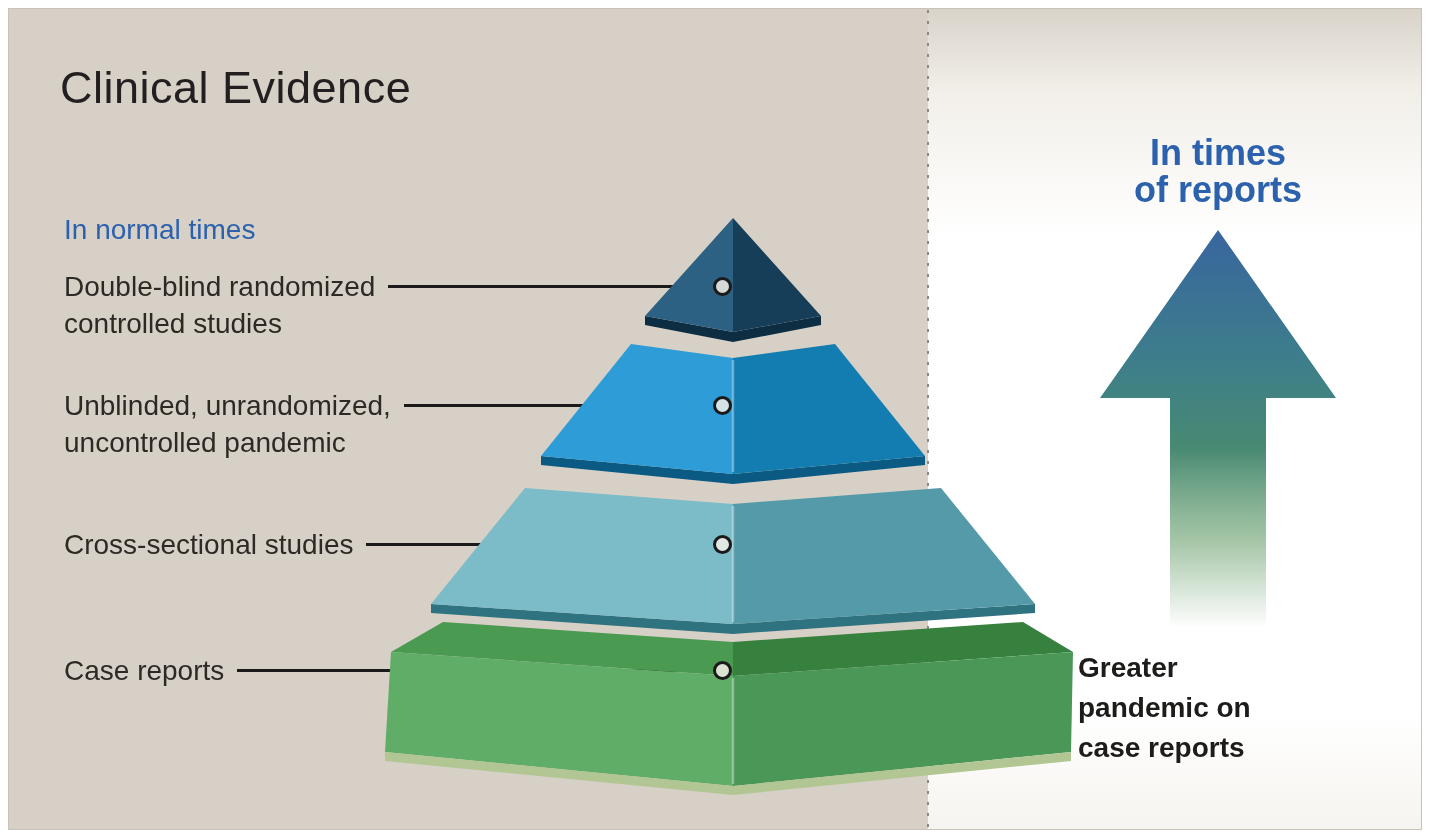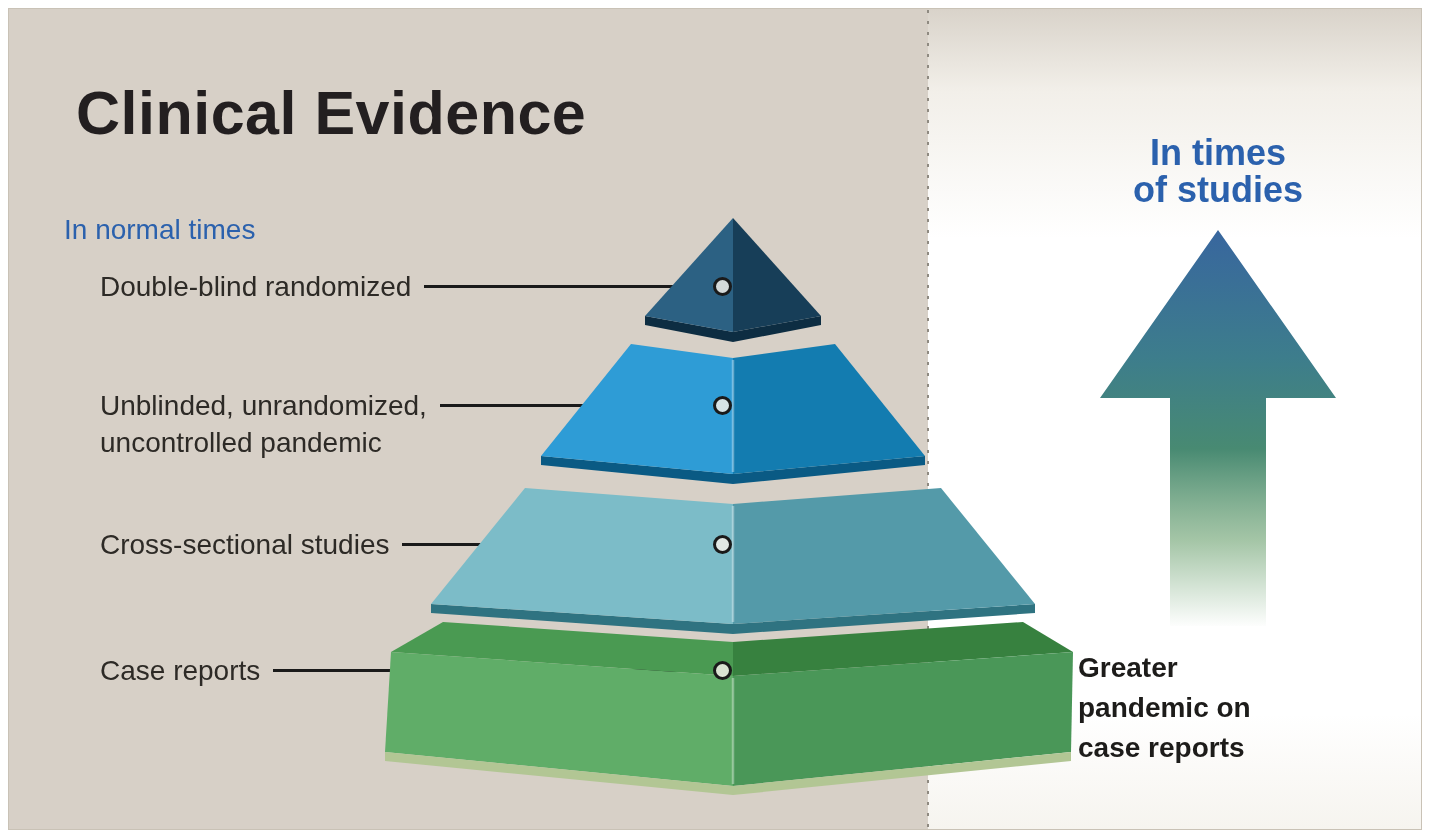--- a/index.html
+++ b/index.html
@@ -13,29 +13,29 @@
     background:#d7d0c7;border:1px solid #c9c2b6;box-sizing:border-box;
   }
   .right-panel{
     position:absolute;left:928px;top:9px;bottom:9px;right:9px;
     background:linear-gradient(180deg,#d9d3ca 0%,#f2efe9 10%,#ffffff 28%,#ffffff 86%,#f6f4ef 100%);
   }
   .divider-svg,.pyramid-svg{position:absolute;}
   .divider-svg{left:0;top:0;width:1430px;height:838px;}
   .pyramid-svg{left:383px;top:212px;width:690px;height:585px;}
   .page-title{
-    position:absolute;left:60px;top:62px;margin:16px;
-    font-size:61px;font-weight:700;letter-spacing:.5px;color:#231f20;
+    position:absolute;left:60px;top:62px;margin:0;
+    font-size:45px;font-weight:400;letter-spacing:.5px;color:#231f20;
   }
   .left-heading{
     position:absolute;left:64px;top:214px;
     font-size:28px;font-weight:400;color:#2b61ad;
   }
   .label-row{
-    position:absolute;left:64px;width:651px;display:flex;align-items:flex-start;margin-left:36px;
+    position:absolute;left:64px;width:651px;display:flex;align-items:flex-start;
   }
   .label-text{
     font-size:28px;line-height:37px;color:#2d2a26;white-space:nowrap;
   }
   .connector-line{
     flex:1;height:3px;background:#1a1a1a;margin:17px 0 0 13px;
   }
   .connector-dot{
     position:absolute;left:713px;width:19px;height:19px;box-sizing:border-box;
     border:3.5px solid #1a1a1a;border-radius:50%;
@@ -61,20 +61,21 @@
   <line x1="928" y1="10" x2="928" y2="828" stroke="#8f8a81" stroke-width="2" stroke-dasharray="3 8"></line>
 </svg>
 
 <h1 class="page-title">Clinical Evidence</h1>
 
 <div class="left-heading">In normal times</div>
 
 <div class="label-row" style="top:268px">
   <div class="label-text">
     <span>Double-blind randomized</span><br>
+    <span>controlled studies</span>
   </div>
   <div class="connector-line"></div>
 </div>
 
 <div class="label-row" style="top:387px">
   <div class="label-text">
     <span>Unblinded, unrandomized,</span><br>
     <span>uncontrolled pandemic</span>
   </div>
   <div class="connector-line"></div>
@@ -126,21 +127,21 @@
   </g>
 </svg>
 
 <div class="connector-dot" style="top:277px"></div>
 <div class="connector-dot" style="top:396px"></div>
 <div class="connector-dot" style="top:535px"></div>
 <div class="connector-dot" style="top:661px"></div>
 
 <div class="right-heading">
   <span>In times</span><br>
-  <span>of studies</span>
+  <span>of reports</span>
 </div>
 
 <svg class="arrow-svg" viewBox="0 0 240 398">
   <defs>
     <linearGradient id="arrowGrad" x1="0" y1="0" x2="0" y2="398" gradientUnits="userSpaceOnUse">
       <stop offset="0" stop-color="#38669e"></stop>
       <stop offset="0.32" stop-color="#3d7d8c"></stop>
       <stop offset="0.55" stop-color="#488a72"></stop>
       <stop offset="0.78" stop-opacity="0.75" stop-color="#86b289"></stop>
       <stop offset="1" stop-opacity="0" stop-color="#86b289"></stop>

